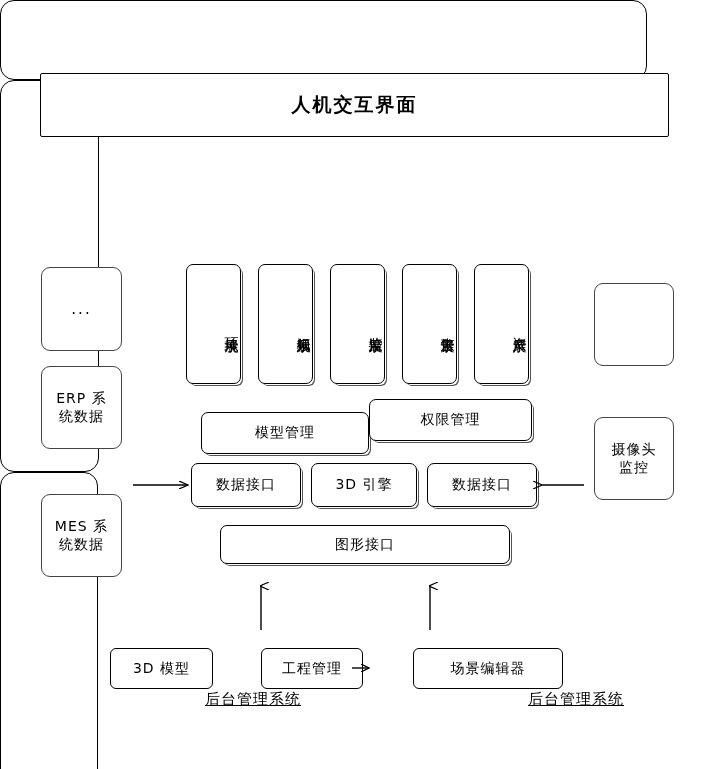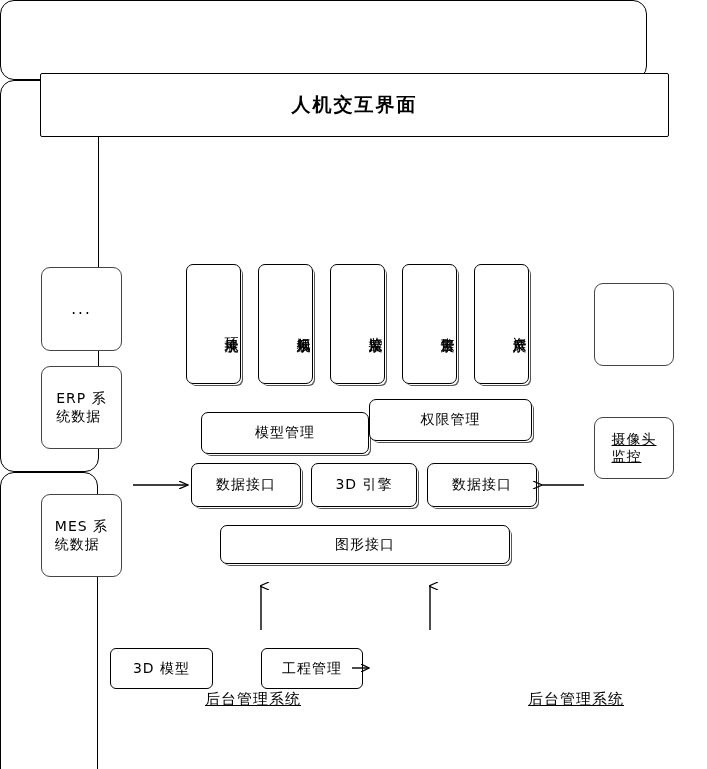--- a/index.html
+++ b/index.html
@@ -21,20 +21,21 @@
 
   
   .box {
     position: absolute;
     box-sizing: border-box;
     border: 1px solid #000000;
     background: #ffffff;
     display: flex;
     align-items: center;
     justify-content: center;
+    text-align: center;
     line-height: 1.25;
   }
   
   .container-box {
     border: 1px solid #000000;
     border-radius: 14px;
     background: transparent;
     display: block;
   }
   
@@ -120,21 +121,21 @@
     <span class="label txt-md">MES 系
 统数据</span>
   </div>
 
   <div class="container-box" style="left:586px; top:207px; width:96px; height:390px;"></div>
 
   <div class="box plain-node" style="left:594px; top:283px; width:80px; height:83px;">
     <span class="label txt-md"></span>
   </div>
 
-  <div class="box plain-node" style="left:594px; top:417px; width:80px; height:62px;text-decoration:underline;">
+  <div class="box plain-node" style="left:594px; top:417px; width:80px; height:83px;">
     <span class="label txt-md">摄像头
 监控</span>
   </div>
 
 
   <div class="box node vert" style="left:186px; top:264px; width:55px; height:120px;">
     <span class="label txt-sm">环境展示</span>
   </div>
   <div class="box node vert" style="left:258px; top:264px; width:55px; height:120px;">
     <span class="label txt-sm">视频展示</span>
@@ -171,20 +172,23 @@
   </div>
 
   <div class="box node-sharp" style="left:110px; top:648px; width:103px; height:41px; box-shadow:none; border:1px solid #000;">
     <span class="label txt-md">3D  模型</span>
   </div>
   <div class="box node-sharp" style="left:213px; top:648px; width:102px; height:41px; box-shadow:none; border:1px solid #000;margin-left:48px;">
     <span class="label txt-md">工程管理</span>
   </div>
   <div class="panel-caption" style="left:58px; top:690px; width:243px;">后台管理系统</div>
 
+  <div class="box node-sharp" style="left:413px; top:648px; width:150px; height:41px; box-shadow:none; border:1px solid #000;">
+    <span class="label txt-md">场景编辑器</span>
+  </div>
   <div class="panel-caption" style="left:371px; top:690px; width:253px;">后台管理系统</div>
 
   <svg class="overlay" viewBox="0 0 707 769" xmlns="http://www.w3.org/2000/svg">
     <defs>
       <marker id="arrow-r" markerWidth="10" markerHeight="8" refX="9" refY="4" orient="auto" markerUnits="userSpaceOnUse">
         <path d="M0,0 L9,4 L0,8" fill="none" stroke="#000" stroke-width="1.2"></path>
       </marker>
       <marker id="arrow-l" markerWidth="10" markerHeight="8" refX="1" refY="4" orient="auto" markerUnits="userSpaceOnUse">
         <path d="M9,0 L0,4 L9,8" fill="none" stroke="#000" stroke-width="1.2"></path>
       </marker>

